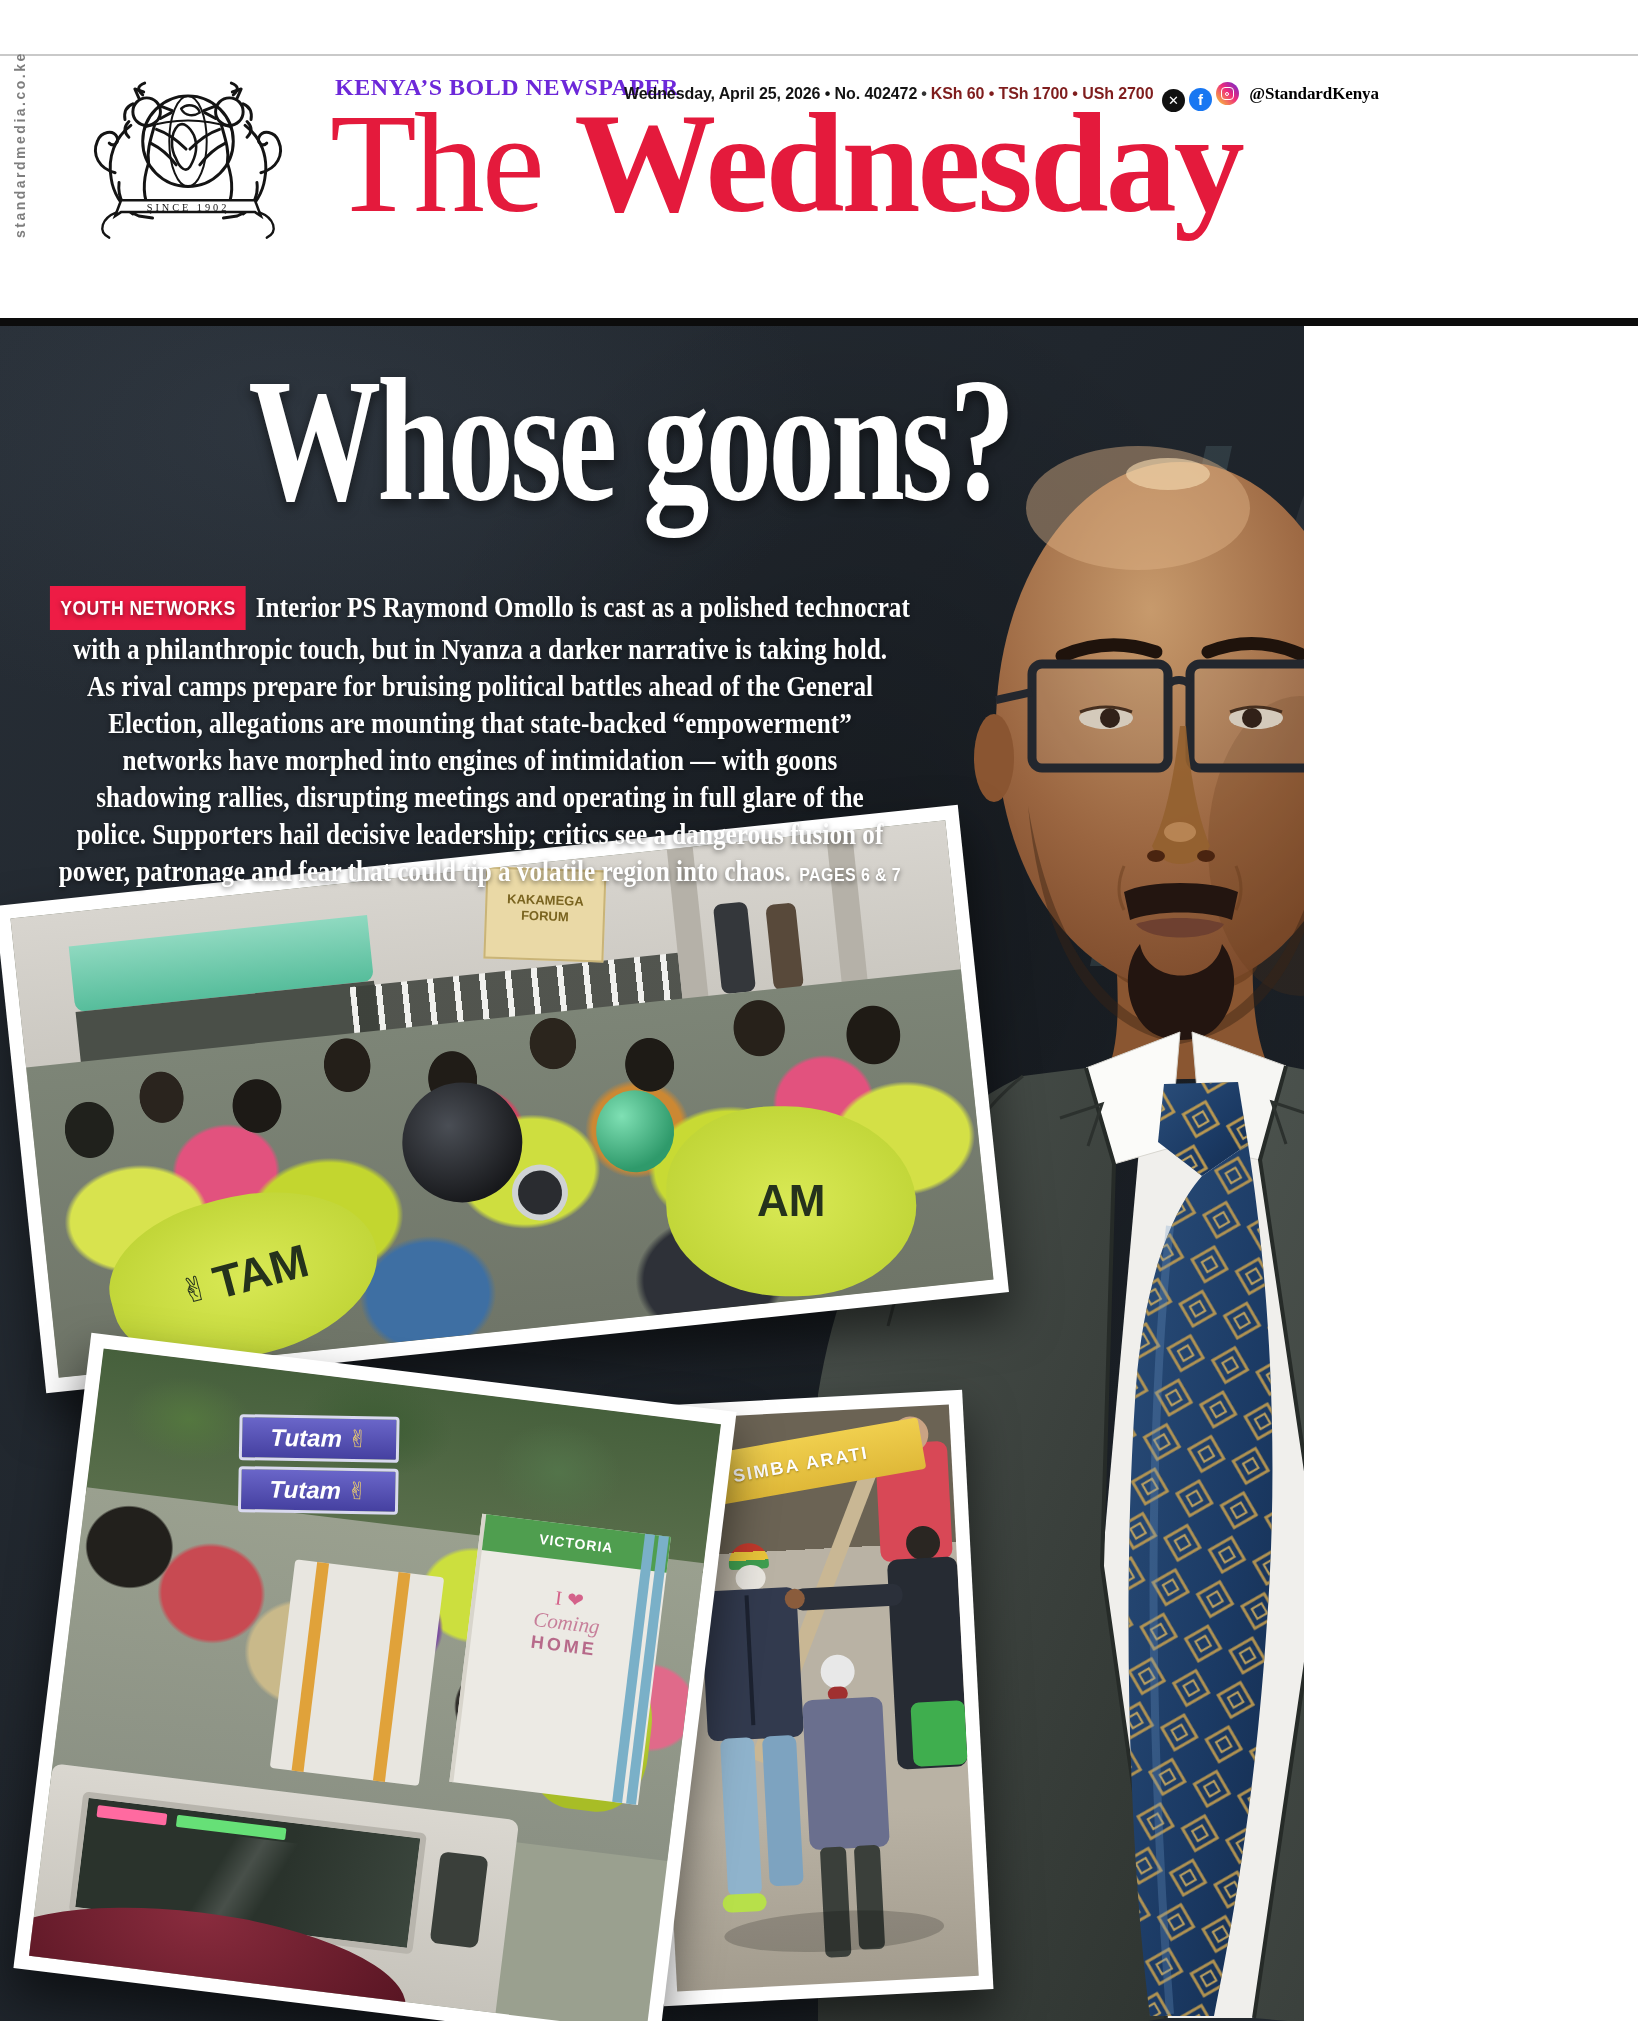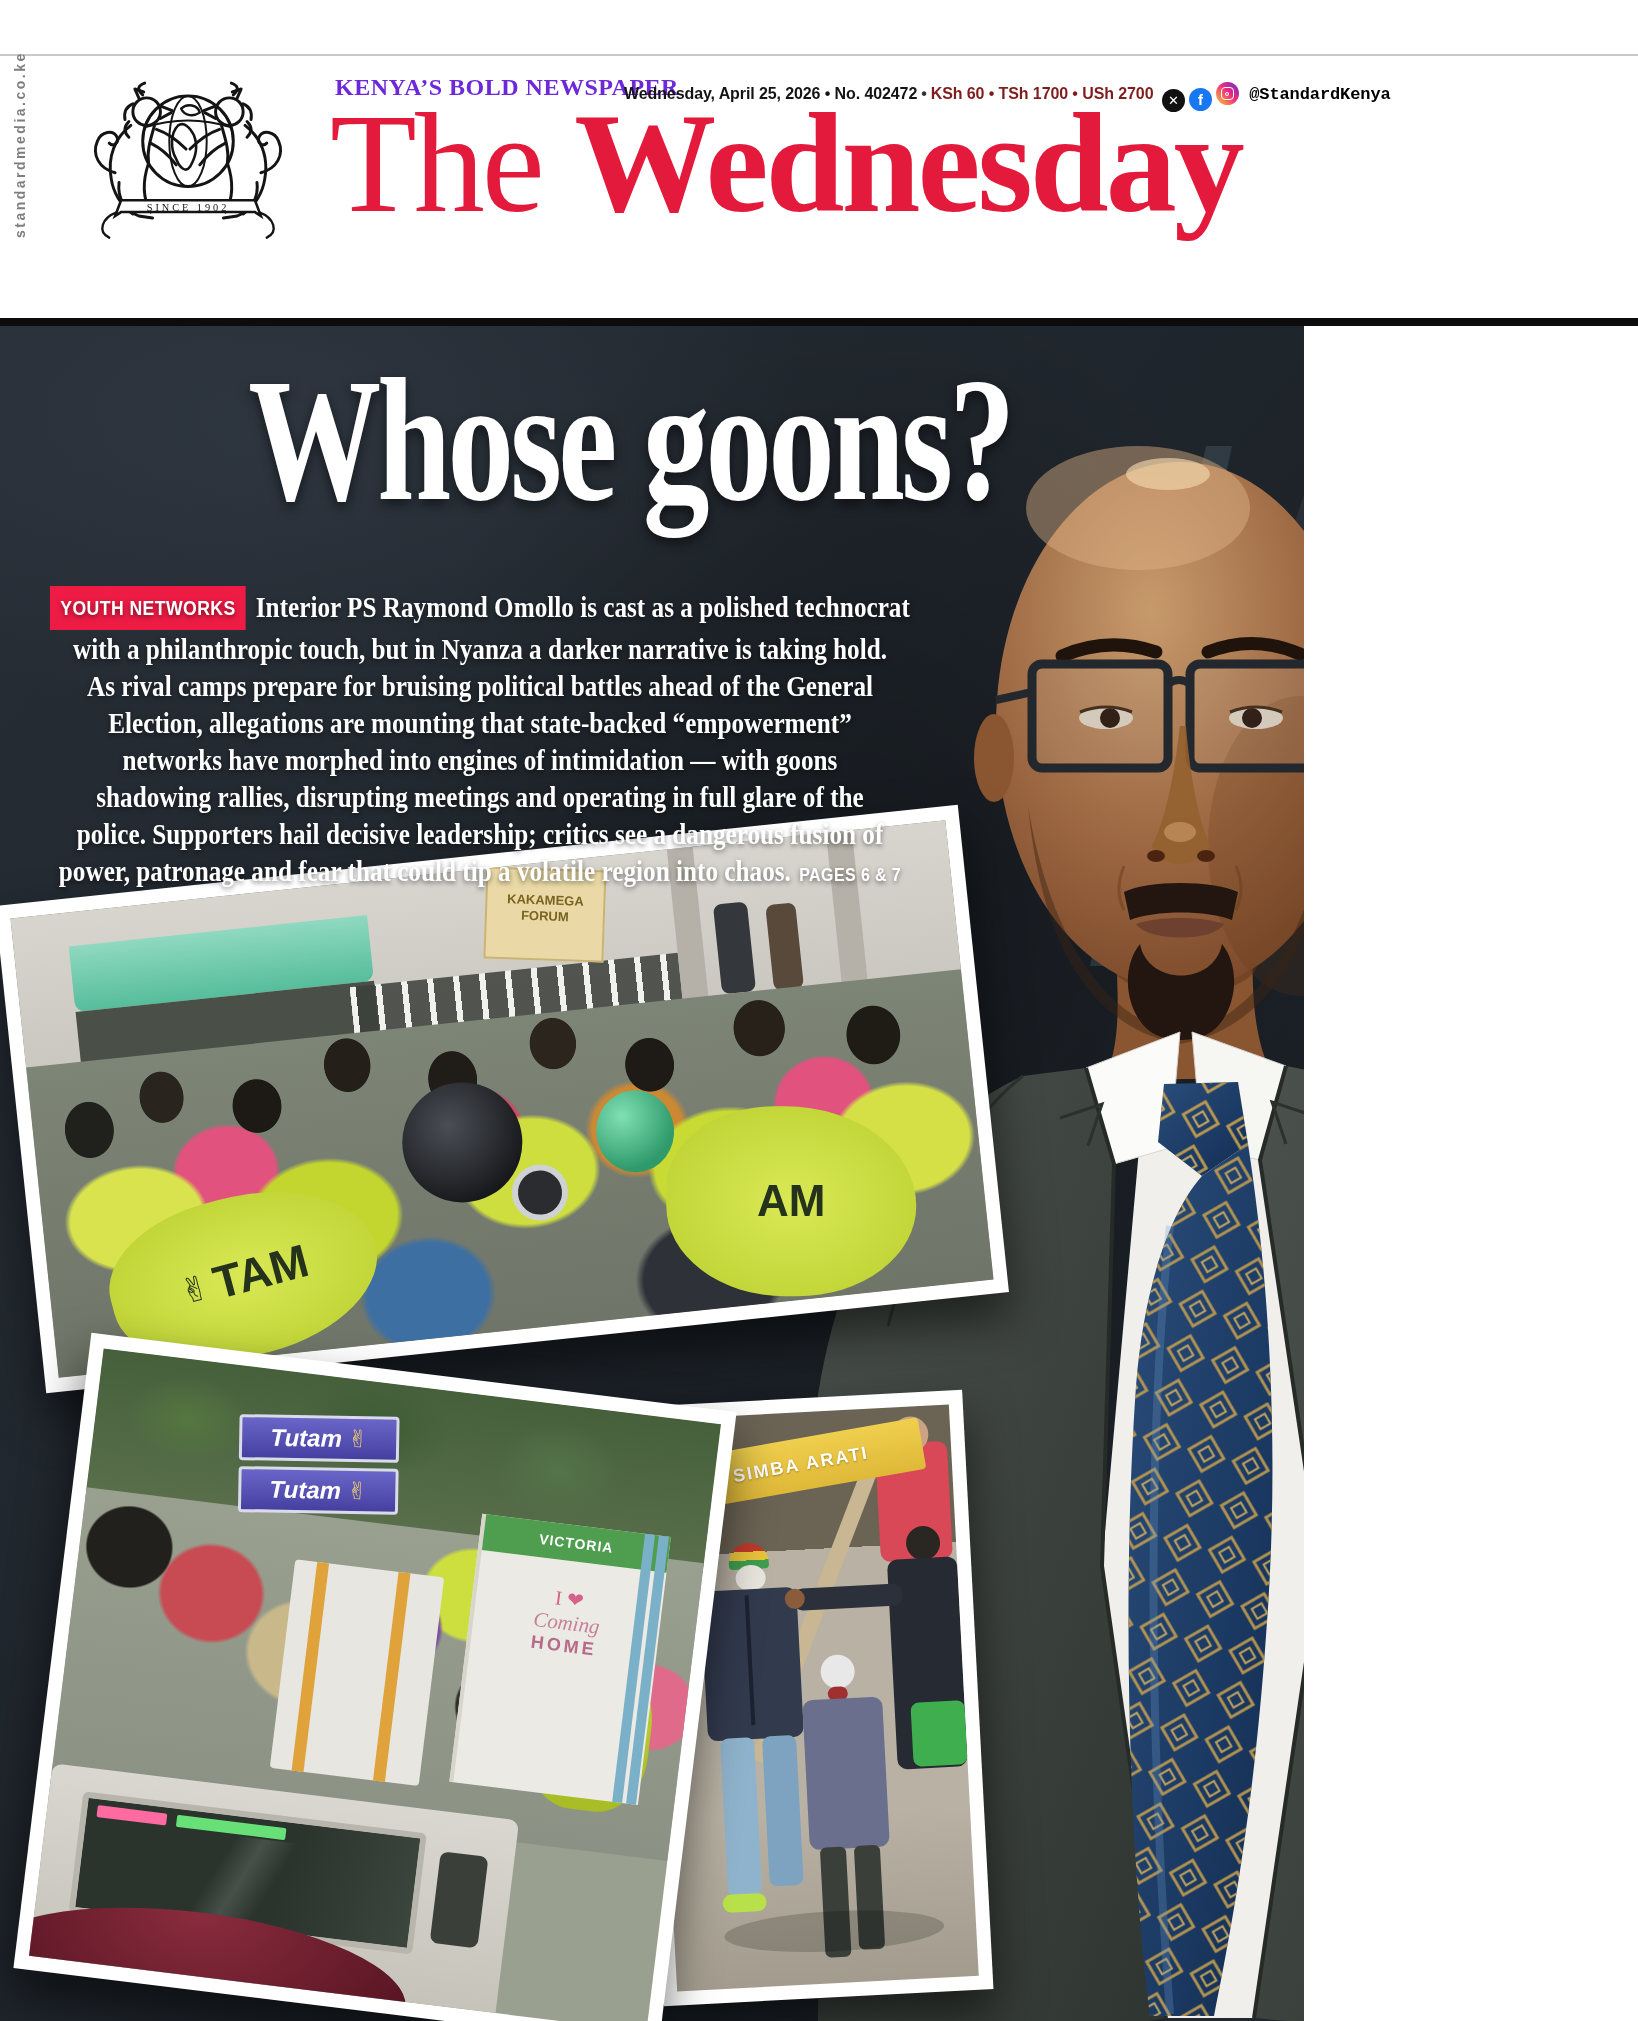--- a/index.html
+++ b/index.html
@@ -33,21 +33,21 @@
   .soc { display:inline-block; width:23px; height:23px; border-radius:50%;
     vertical-align:-6px; margin-left:4px; text-align:center; line-height:23px;
     font-family:"Liberation Sans","DejaVu Sans",sans-serif; font-weight:700; color:#fff; font-size:13px; }
   .soc.x { background:#111; }
   .soc.fb { background:#1877f2; font-size:15px; }
   .soc.ig { background:linear-gradient(45deg,#f9ce34,#ee2a7b 55%,#6228d7); position:relative; }
   .soc.ig i { position:absolute; left:5px; top:5px; width:13px; height:13px;
     border:1.6px solid #fff; border-radius:4px; }
   .soc.ig b { position:absolute; left:9.5px; top:9.5px; width:4px; height:4px;
     border:1.4px solid #fff; border-radius:50%; }
-  .handle { font-family:Liberation Mono, monospace;
+  .handle { font-family:Liberation Serif, serif;
     font-weight:700; font-size:17px; color:#000; margin-left:6px; }
   .wordmark {
     position:absolute; left:330px; top:92px; white-space:nowrap;
     font-size:142px; line-height:142px; color:#e41a3c; letter-spacing:-3px;
   }
   .wordmark .the { font-weight:400; }
   .wordmark .std { font-weight:700; }
   .black-rule { position:absolute; top:318px; left:0; width:1638px; height:8px; background:#0c0c0c; }
 
   

